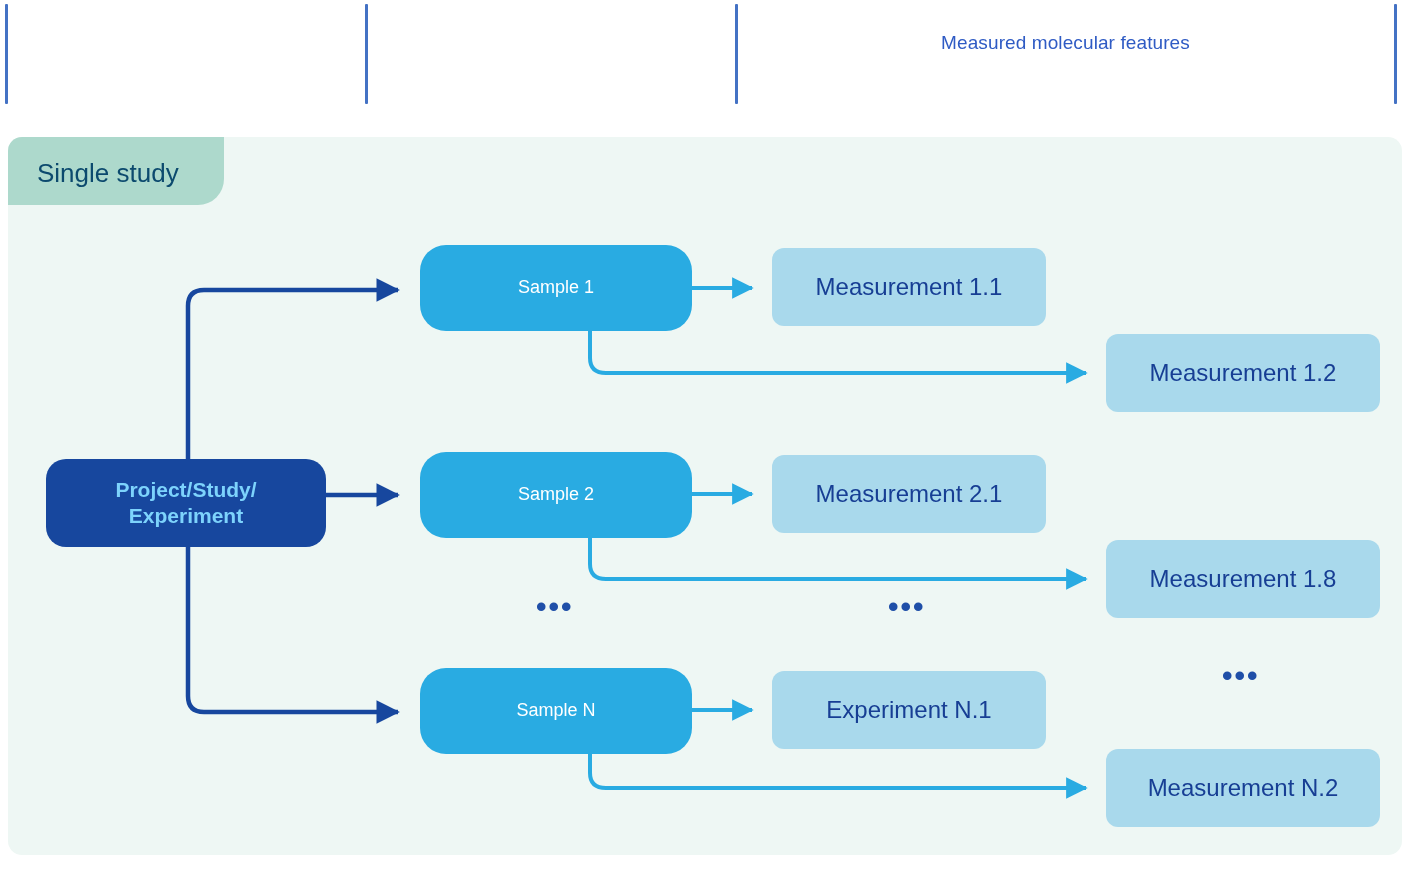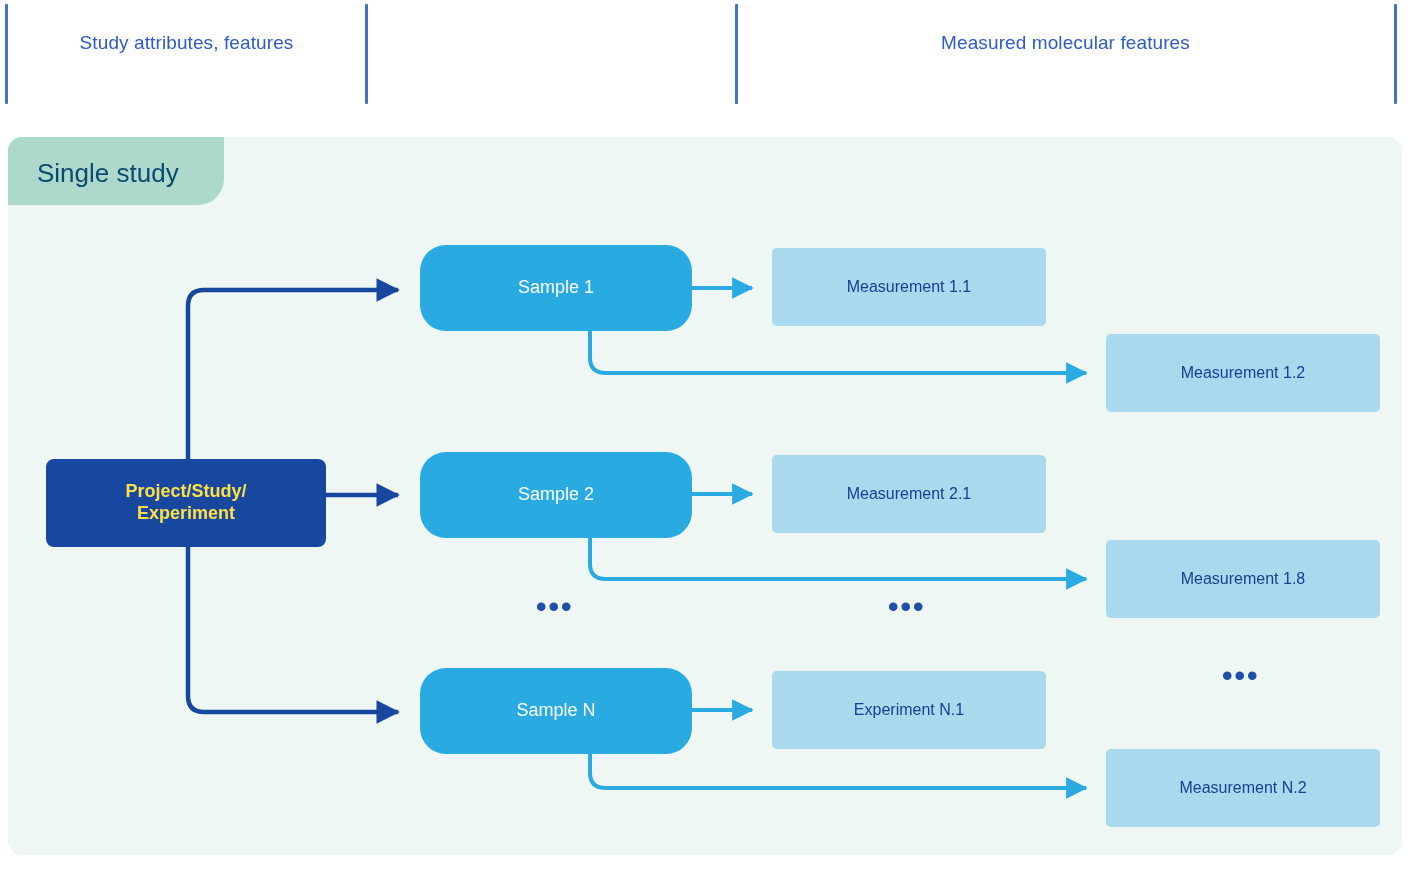--- a/index.html
+++ b/index.html
@@ -87,38 +87,38 @@
     position: absolute;
     display: flex;
     align-items: center;
     justify-content: center;
     text-align: center;
     box-sizing: border-box;
     line-height: 1.22;
   }
   .node-project {
     background: #17479E;
-    color: #fde047;
-    border-radius: 8px;
-    font-size: 18px;
+    color: #7dd3fc;
+    border-radius: 20px;
+    font-size: 21px;
     font-weight: 700;
     white-space: pre-line;
   }
   .node-sample {
     background: #29ABE2;
     color: #ffffff;
     border-radius: 26px;
     font-size: 18px;
     font-weight: 400;
   }
   .node-measurement {
     background: #A9D9EC;
     color: #173E94;
-    border-radius: 5px;
-    font-size: 16px;
+    border-radius: 12px;
+    font-size: 24px;
     font-weight: 400;
   }
 
   
   .ellipsis {
     position: absolute;
     color: #1F4FA8;
     font-size: 30px;
     font-weight: 700;
     letter-spacing: 2px;
@@ -128,21 +128,20 @@
 </style>
 </head>
 <body>
 
 <div id="header-band">
   <div class="header-divider" style="left:5px"></div>
   <div class="header-divider" style="left:365px"></div>
   <div class="header-divider" style="left:735px"></div>
   <div class="header-divider" style="left:1394px"></div>
 
-  <div class="header-label" style="left:8px;width:357px;">Study attributes, features</div>
   <div class="header-label" style="left:736px;width:659px;">Measured molecular features</div>
 </div>
 
 <div id="study-panel"></div>
 <div id="single-study-tab"></div>
 <div id="single-study-label">Single study</div>
 
 <svg id="connectors" viewBox="0 0 1410 872" width="1410" height="872">
   <defs>
     <marker id="arrow-dark" viewBox="0 0 10 10" refX="9.2" refY="5" markerWidth="5.2" markerHeight="5.2" orient="auto-start-reverse">

